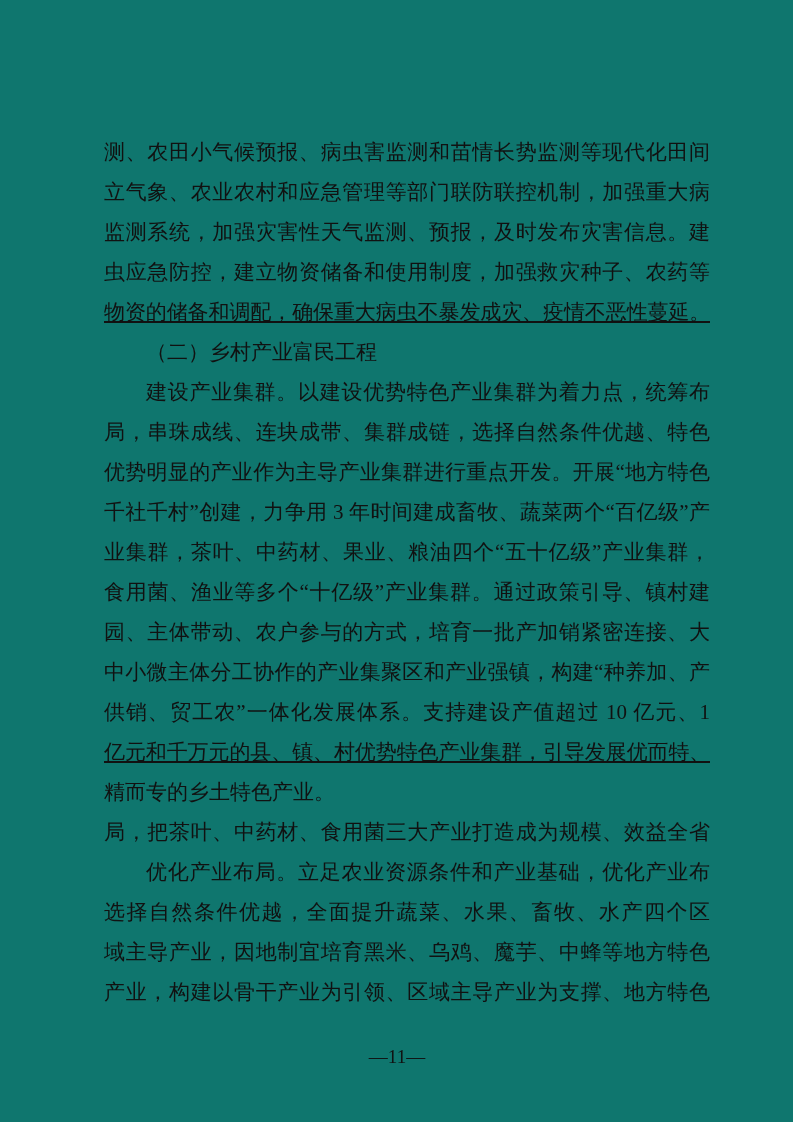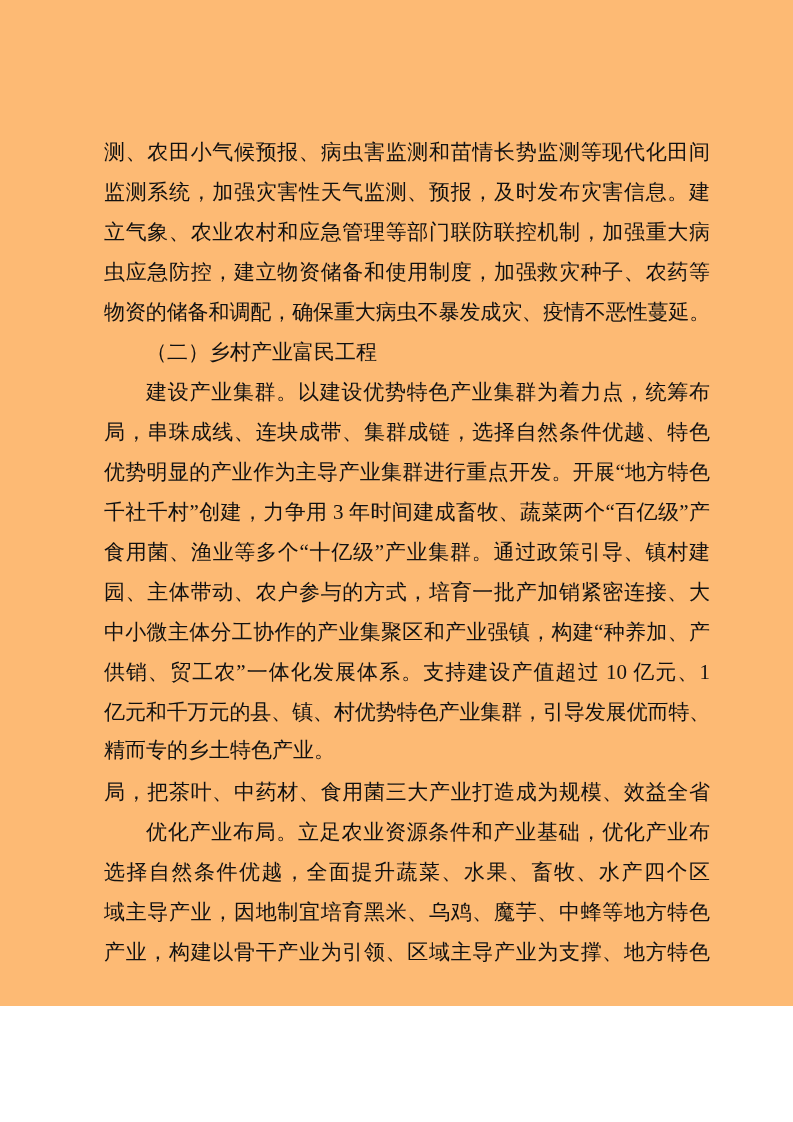--- a/index.html
+++ b/index.html
@@ -3,22 +3,22 @@
 <meta charset="utf-8">
 <style>
   html, body {
     margin: 0;
     padding: 0;
     background: #ffffff;
   }
   .page {
     position: relative;
     width: 793px;
-    height: 1006px;
-    background: #fdba74;
+    height: 1122px;
+    background: #0f766e;
     overflow: hidden;
     font-family: "Liberation Serif", "DejaVu Serif", serif;
     color: #111111;
   }
   .doc-body {
     position: absolute;
     left: 104px;
     top: 132px;
     width: 606px;
   }
@@ -36,24 +36,24 @@
     width: 564px;
   }
   .line.heading-line {
     text-align: center;
     text-align-last: left;
     white-space: nowrap;
   }
   .line.end {
     text-align: left;
     text-align-last: left;
-    font-family: Liberation Mono, monospace;
   }
   .line.tight {
     letter-spacing: -0.35px;
+    text-decoration: underline;
   }
   .lead {
     font-weight: 400;
   }
   .page-number {
     position: absolute;
     left: 104px;
     top: 1042px;
     width: 586px;
     height: 30px;
@@ -65,35 +65,36 @@
 </style>
 </head>
 <body>
 
 <div class="page">
 
   <div class="doc-body">
 
     <div>
       <div class="line">测、农田小气候预报、病虫害监测和苗情长势监测等现代化田间</div>
+      <div class="line">立气象、农业农村和应急管理等部门联防联控机制，加强重大病</div>
       <div class="line">监测系统，加强灾害性天气监测、预报，及时发布灾害信息。建</div>
-      <div class="line">立气象、农业农村和应急管理等部门联防联控机制，加强重大病</div>
       <div class="line">虫应急防控，建立物资储备和使用制度，加强救灾种子、农药等</div>
       <div class="line tight">物资的储备和调配，确保重大病虫不暴发成灾、疫情不恶性蔓延。</div>
     </div>
 
     <div class="line heading-line indent">（二）乡村产业富民工程</div>
 
     <div>
       <div class="line indent">
         <span class="lead">建设产业集群。</span><span>以建设优势特色产业集群为着力点，统筹布</span>
       </div>
       <div class="line">局，串珠成线、连块成带、集群成链，选择自然条件优越、特色</div>
       <div class="line">优势明显的产业作为主导产业集群进行重点开发。开展“地方特色</div>
       <div class="line">千社千村”创建，力争用 3 年时间建成畜牧、蔬菜两个“百亿级”产</div>
+      <div class="line">业集群，茶叶、中药材、果业、粮油四个“五十亿级”产业集群，</div>
       <div class="line">食用菌、渔业等多个“十亿级”产业集群。通过政策引导、镇村建</div>
       <div class="line">园、主体带动、农户参与的方式，培育一批产加销紧密连接、大</div>
       <div class="line">中小微主体分工协作的产业集聚区和产业强镇，构建“种养加、产</div>
       <div class="line">供销、贸工农”一体化发展体系。支持建设产值超过 10 亿元、1</div>
       <div class="line tight">亿元和千万元的县、镇、村优势特色产业集群，引导发展优而特、</div>
       <div class="line end">精而专的乡土特色产业。</div>
     </div>
 
     <div>
       <div class="line">局，把茶叶、中药材、食用菌三大产业打造成为规模、效益全省</div>

